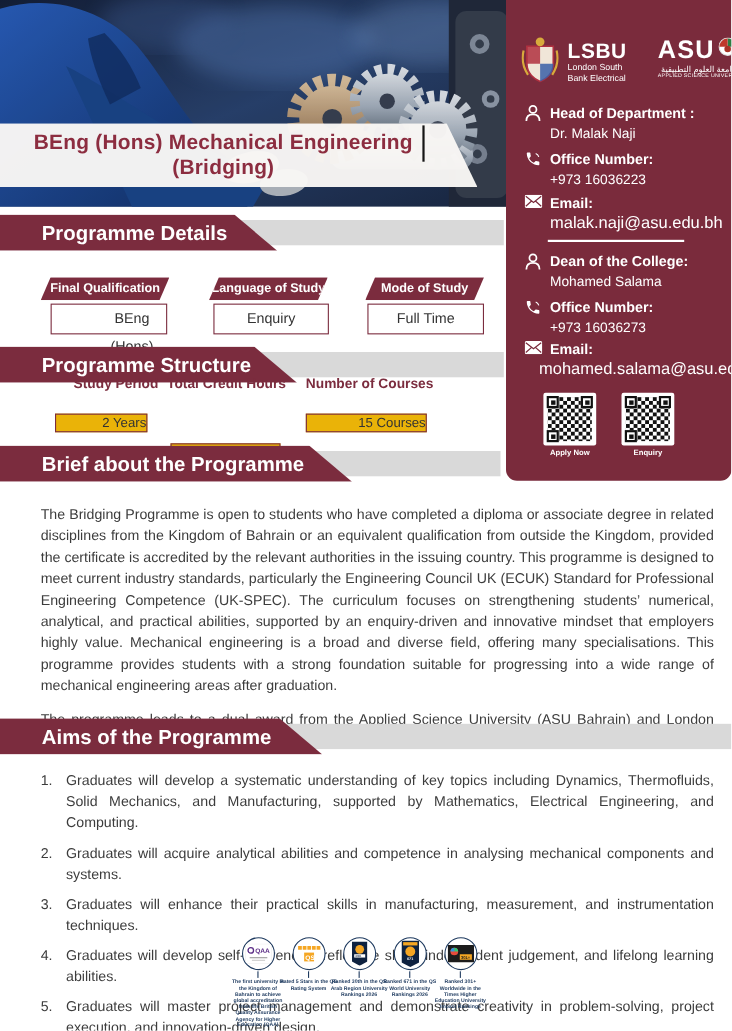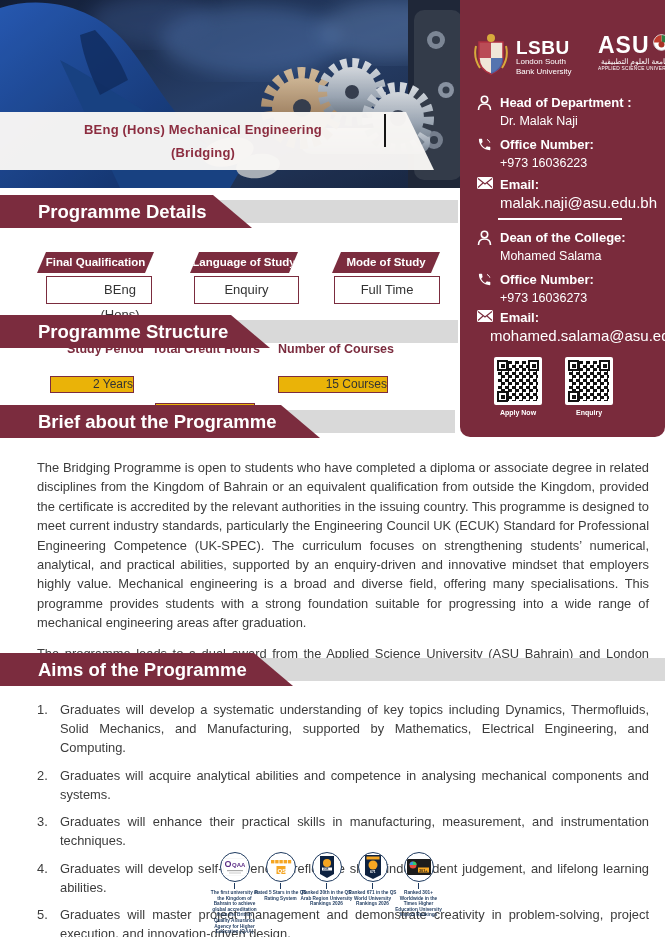--- a/index.html
+++ b/index.html
@@ -11,21 +11,21 @@
 
   
   .hero { position:absolute; left:0; top:0; width:462px; height:188px; overflow:hidden; }
   .title-banner {
     position:absolute; left:0; top:112px; width:434px; height:58px;
     background:rgba(249,247,245,0.97);
     clip-path:polygon(0 0, calc(100% - 28px) 0, 100% 100%, 0 100%);
     display:flex; flex-direction:column; justify-content:center; align-items:center;
     padding-right:28px; text-align:center;
   }
-  .title-line { color:#8c2d40; font-weight:bold; font-size:13px; line-height:23px; letter-spacing:.2px; }
+  .title-line { color:#8c2d40; font-weight:bold; font-size:19px; line-height:23px; letter-spacing:.2px; }
   .cursor-line { position:absolute; left:384px; top:114px; width:1.5px; height:33px; background:#151515; }
 
   
   .sidebar {
     position:absolute; left:460px; top:0; width:205px; height:437px;
     background:#7a2b3c; border-radius:0 0 10px 10px; color:#ffffff;
   }
   .logo-row { position:absolute; top:30px; left:12px; width:185px; height:56px; }
   .lsbu-crest { position:absolute; left:2px; top:2px; }
   .lsbu-text { position:absolute; left:44px; top:8px; }
@@ -191,21 +191,21 @@
       <svg class="lsbu-crest" width="34" height="48" viewBox="0 0 34 48">
         <path d="M5 10 h24 v16 c0 9 -7 14 -12 16 c-5 -2 -12 -7 -12 -16 Z" fill="#f0e6d8" stroke="#b03040" stroke-width="1.5"></path>
         <path d="M5 10 h12 v16 h-12 Z" fill="#b03040" opacity=".85"></path>
         <path d="M17 26 h12 v2 c0 8 -7 12 -12 14 Z" fill="#3a5fa8" opacity=".85"></path>
         <circle cx="17" cy="6" r="4" fill="#d8aa3c"></circle>
         <path d="M2 14 C0 22 2 30 6 36 M32 14 C34 22 32 30 28 36" stroke="#d8aa3c" stroke-width="2" fill="none"></path>
       </svg>
       <div class="lsbu-text">
         <div class="lsbu-abbr">LSBU</div>
         <div class="lsbu-name">London South</div>
-        <div class="lsbu-name">Bank University</div>
+        <div class="lsbu-name">Bank Electrical</div>
       </div>
       <div class="asu-logo">
         <span class="asu-abbr">ASU</span>
         <svg class="asu-emblem" width="17" height="17" viewBox="0 0 17 17">
           <circle cx="8.5" cy="8.5" r="7.8" fill="#fff"></circle>
           <circle cx="8.5" cy="8.5" r="7.8" fill="none" stroke="#e0e0e0" stroke-width="1"></circle>
           <path d="M8.5 1 A7.5 7.5 0 0 1 16 8.5 L8.5 8.5 Z" fill="#2e7d43"></path>
           <path d="M1 8.5 A7.5 7.5 0 0 1 8.5 1 L8.5 8.5 Z" fill="#c0392b"></path>
           <circle cx="8.5" cy="10.5" r="3" fill="#a93226"></circle>
         </svg>

